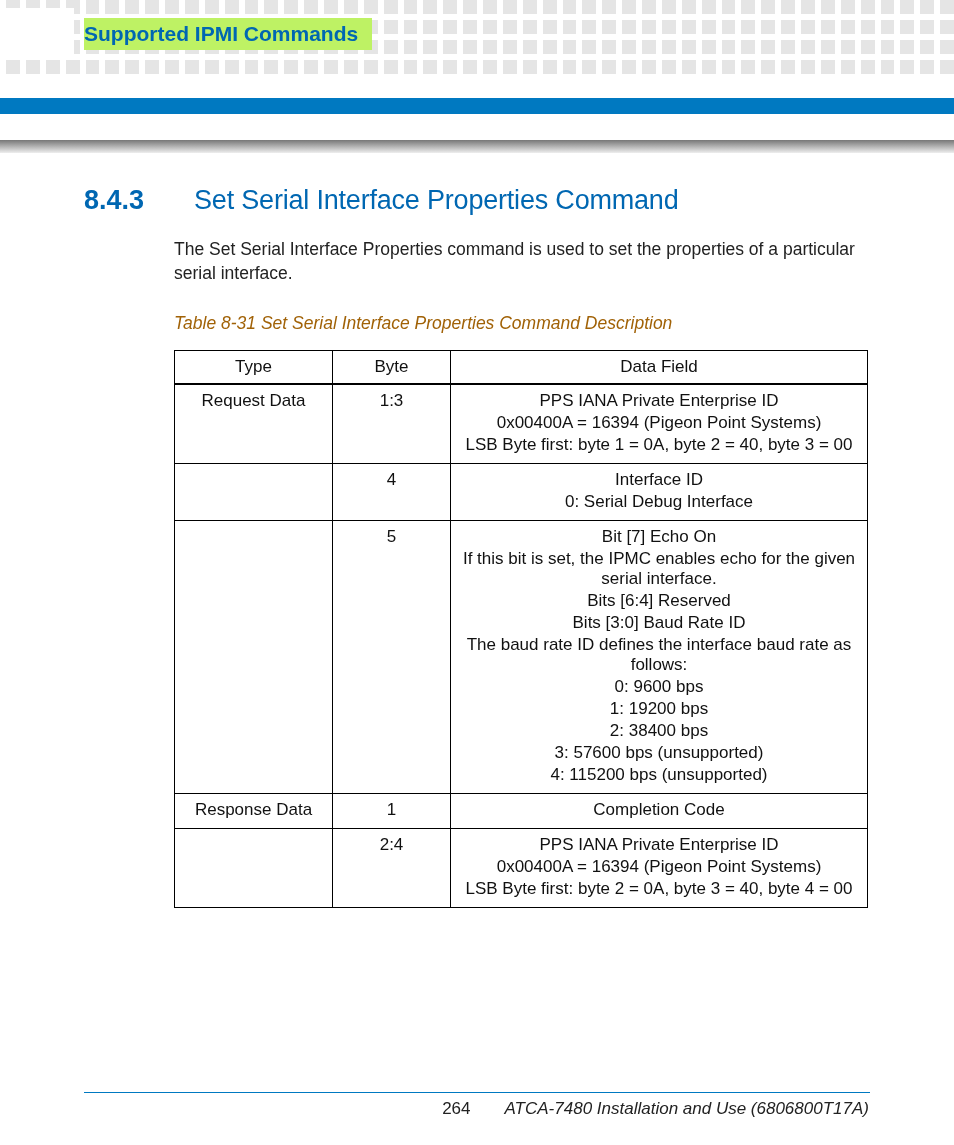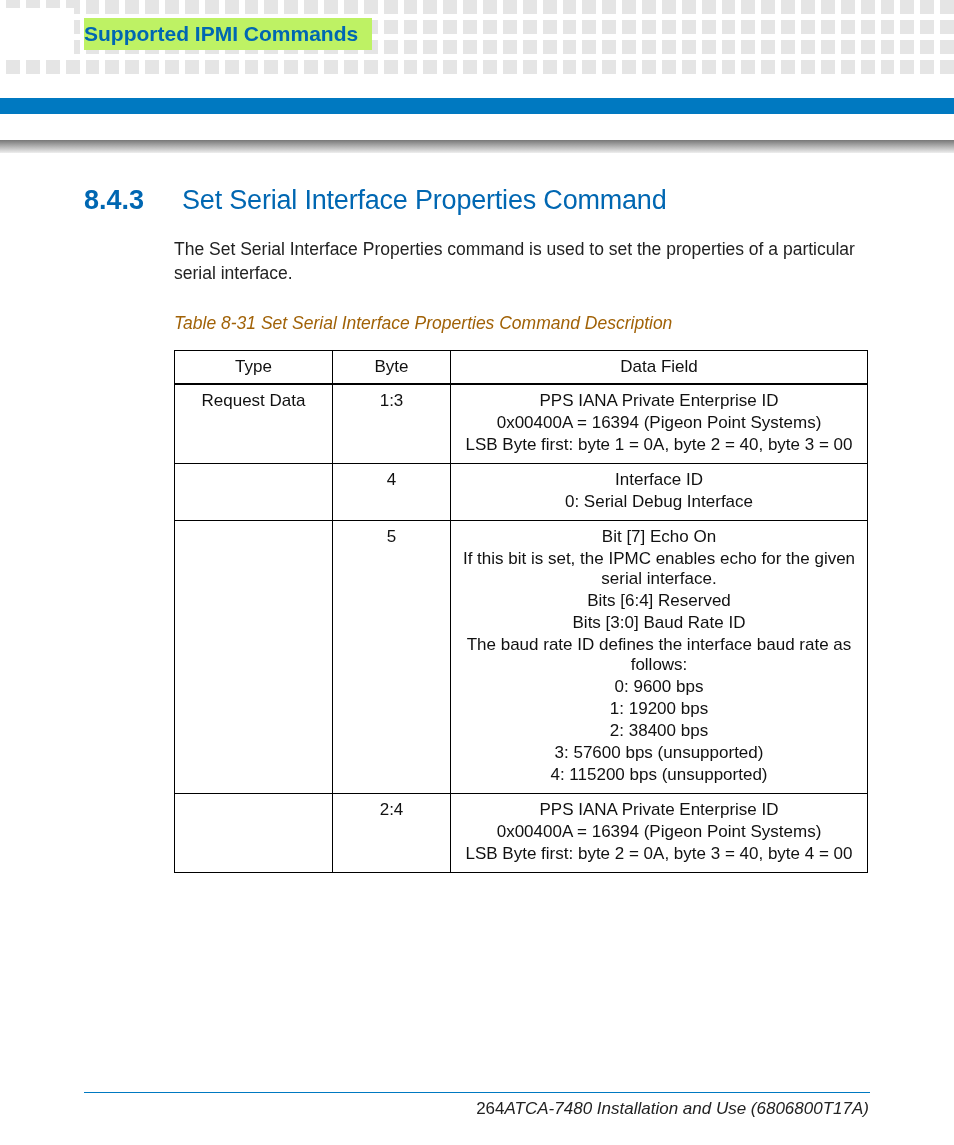--- a/index.html
+++ b/index.html
@@ -26,39 +26,39 @@
   .blue-bar {
     position: absolute; top: 98px; left: 0; width: 954px; height: 16px; background: #0079c1;
   }
   .grad-bar {
     position: absolute; top: 140px; left: 0; width: 954px; height: 13px;
     background: linear-gradient(to bottom, #777 0%, #eee 100%);
   }
 
   .content { position: absolute; top: 185px; left: 84px; width: 786px; }
 
-  .sec-head { display: flex; gap: 38px; align-items: baseline; margin-bottom: 22px; }
+  .sec-head { display: flex; gap: 50px; align-items: baseline; margin-bottom: 22px; }
   .sec-num { color: #0067b2; font-weight: 700; font-size: 27px; }
   .sec-title { color: #0067b2; font-weight: 400; font-size: 27px; letter-spacing: -0.2px; }
 
   .body-text { margin-left: 90px; font-size: 17.5px; line-height: 1.35; color: #222; margin-bottom: 28px; }
 
   .table-caption { margin-left: 90px; color: #a16207; font-style: italic; font-size: 17.5px; margin-bottom: 16px; }
 
   table.cmd { margin-left: 90px; border-collapse: collapse; width: 694px; font-size: 17px; }
   table.cmd th, table.cmd td { border: 1px solid #000; padding: 6px 9px; vertical-align: top; text-align: center; font-weight: 400; }
   table.cmd thead th { border-bottom: 2.5px solid #000; }
   table.cmd col.c-type { width: 158px; }
   table.cmd col.c-byte { width: 118px; }
   table.cmd td .line { display: block; margin-bottom: 2px; }
 
   
   .footer-rule { position: absolute; left: 84px; bottom: 52px; width: 786px; height: 1.5px; background: #0079c1; }
   .footer { position: absolute; left: 83px; bottom: 26px; width: 786px; display: flex; justify-content: flex-end; font-size: 17px; color: #222; }
-  .footer .doc { font-style: italic; }
+  .footer .doc { font-style: italic; margin-left: 34px; }
 </style>
 </head>
 <body>
 
 <div class="page">
 
   <div class="square-grid" aria-hidden="true">
     <div class="row">
         <div class="sq"></div>
         <div class="sq"></div>
@@ -317,20 +317,27 @@
               <span class="line">Bits [3:0] Baud Rate ID</span>
               <span class="line">The baud rate ID defines the interface baud rate as follows:</span>
               <span class="line">0: 9600 bps</span>
               <span class="line">1: 19200 bps</span>
               <span class="line">2: 38400 bps</span>
               <span class="line">3: 57600 bps (unsupported)</span>
               <span class="line">4: 115200 bps (unsupported)</span>
             </td>
           </tr>
           <tr>
+            <td>Response Data</td>
+            <td>1</td>
+            <td>
+              <span class="line">Completion Code</span>
+            </td>
+          </tr>
+          <tr>
             <td></td>
             <td>2:4</td>
             <td>
               <span class="line">PPS IANA Private Enterprise ID</span>
               <span class="line">0x00400A = 16394 (Pigeon Point Systems)</span>
               <span class="line">LSB Byte first: byte 2 = 0A, byte 3 = 40, byte 4 = 00</span>
             </td>
           </tr>
         </tbody>
     </table>

